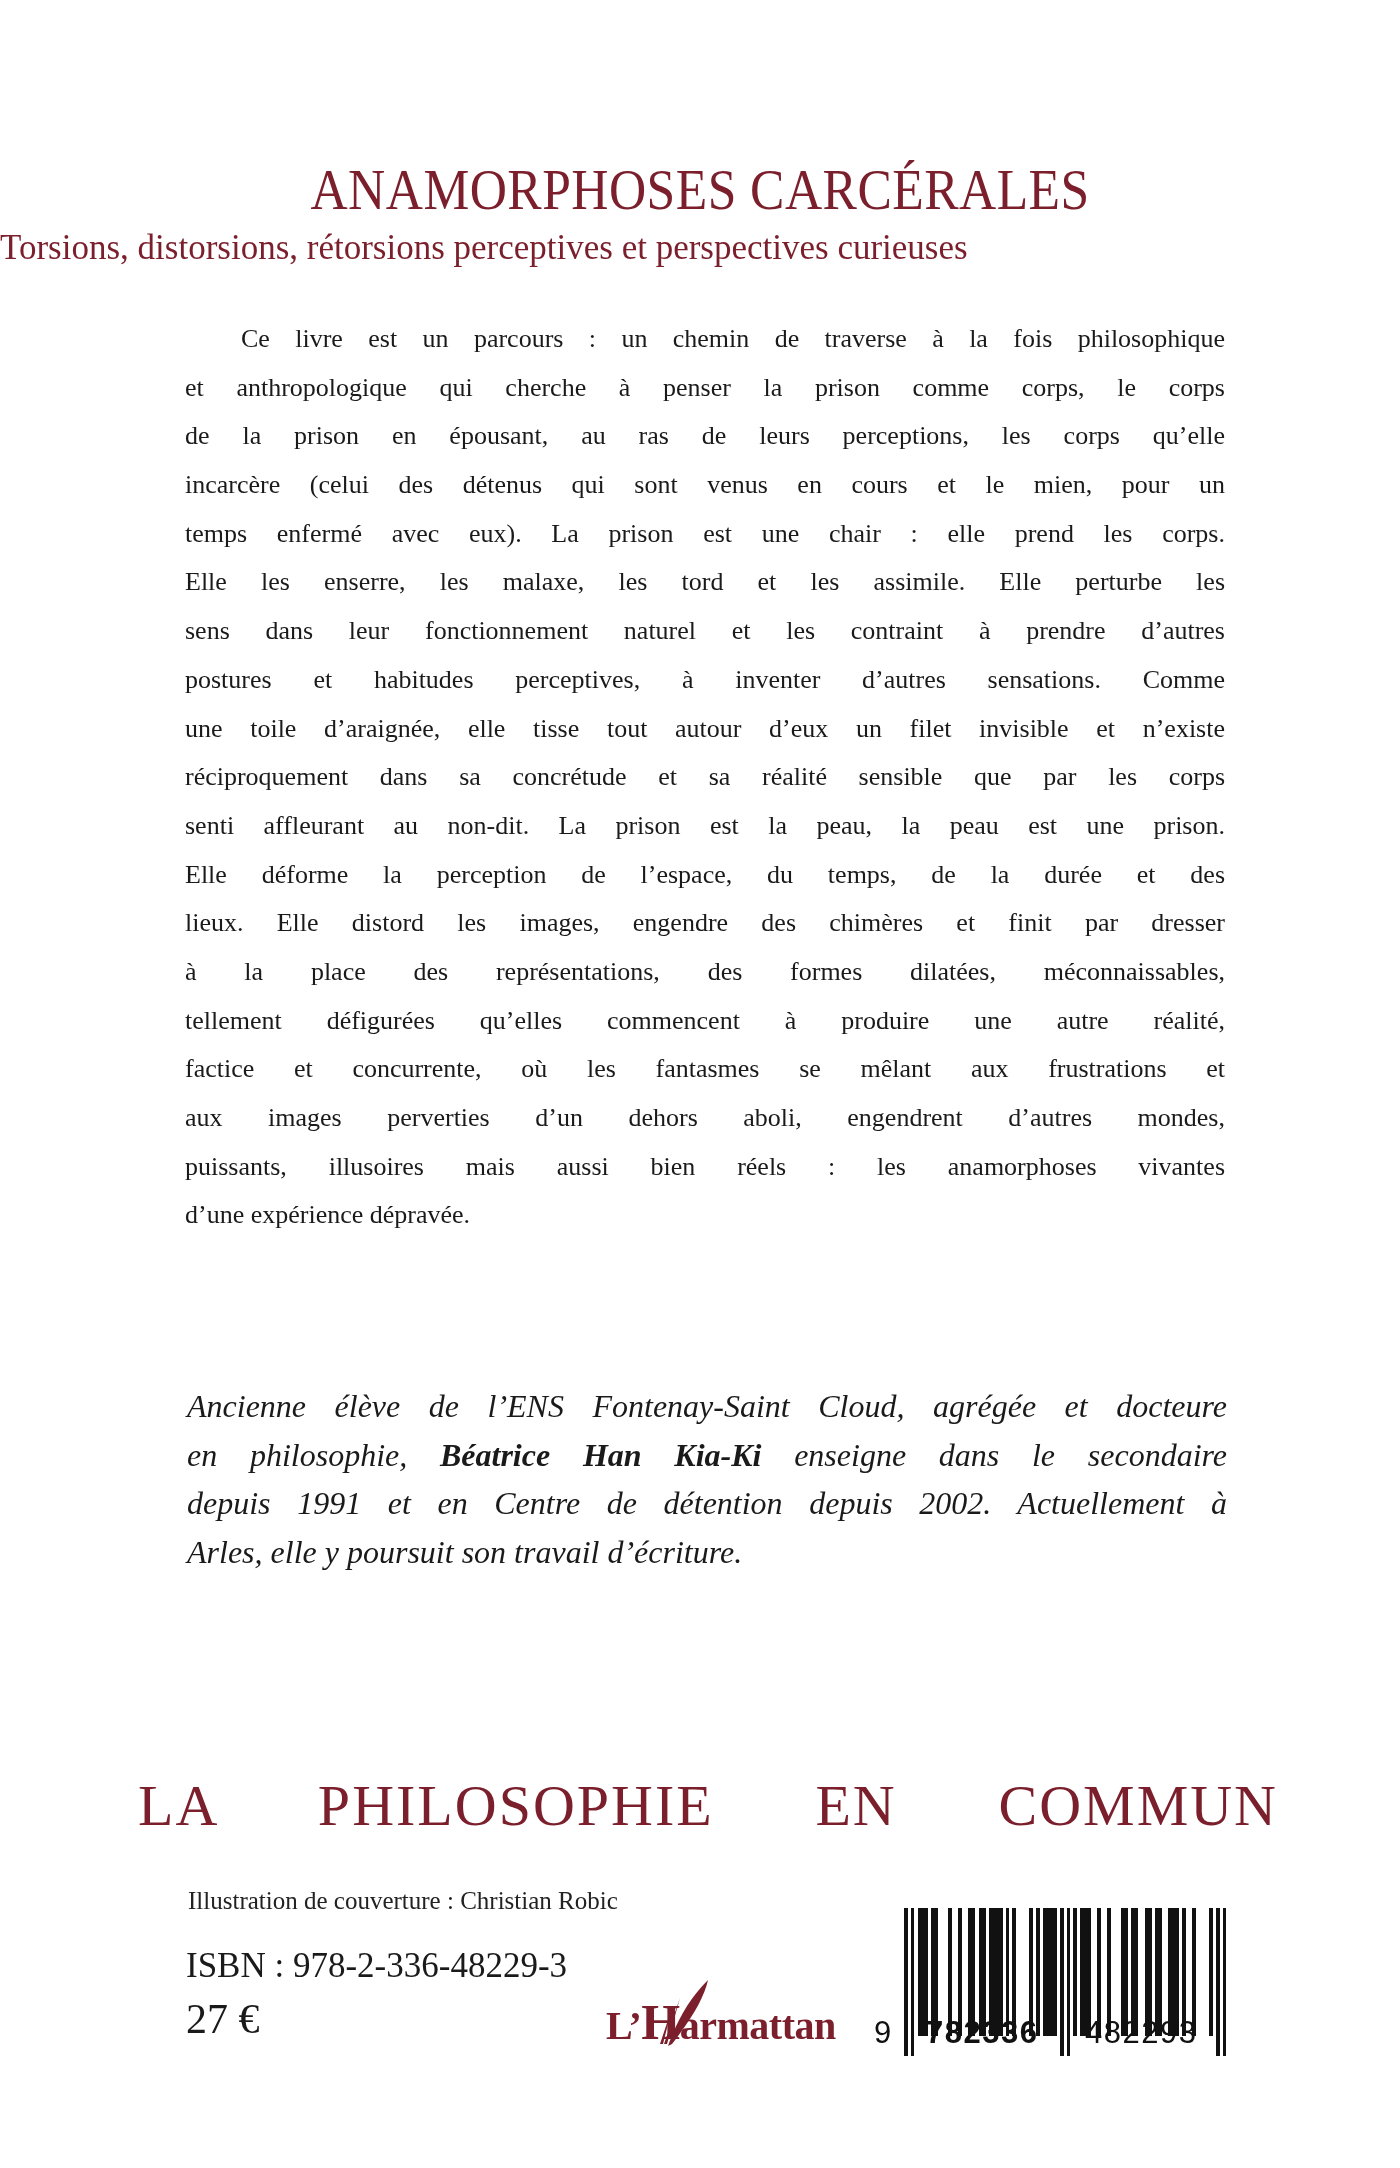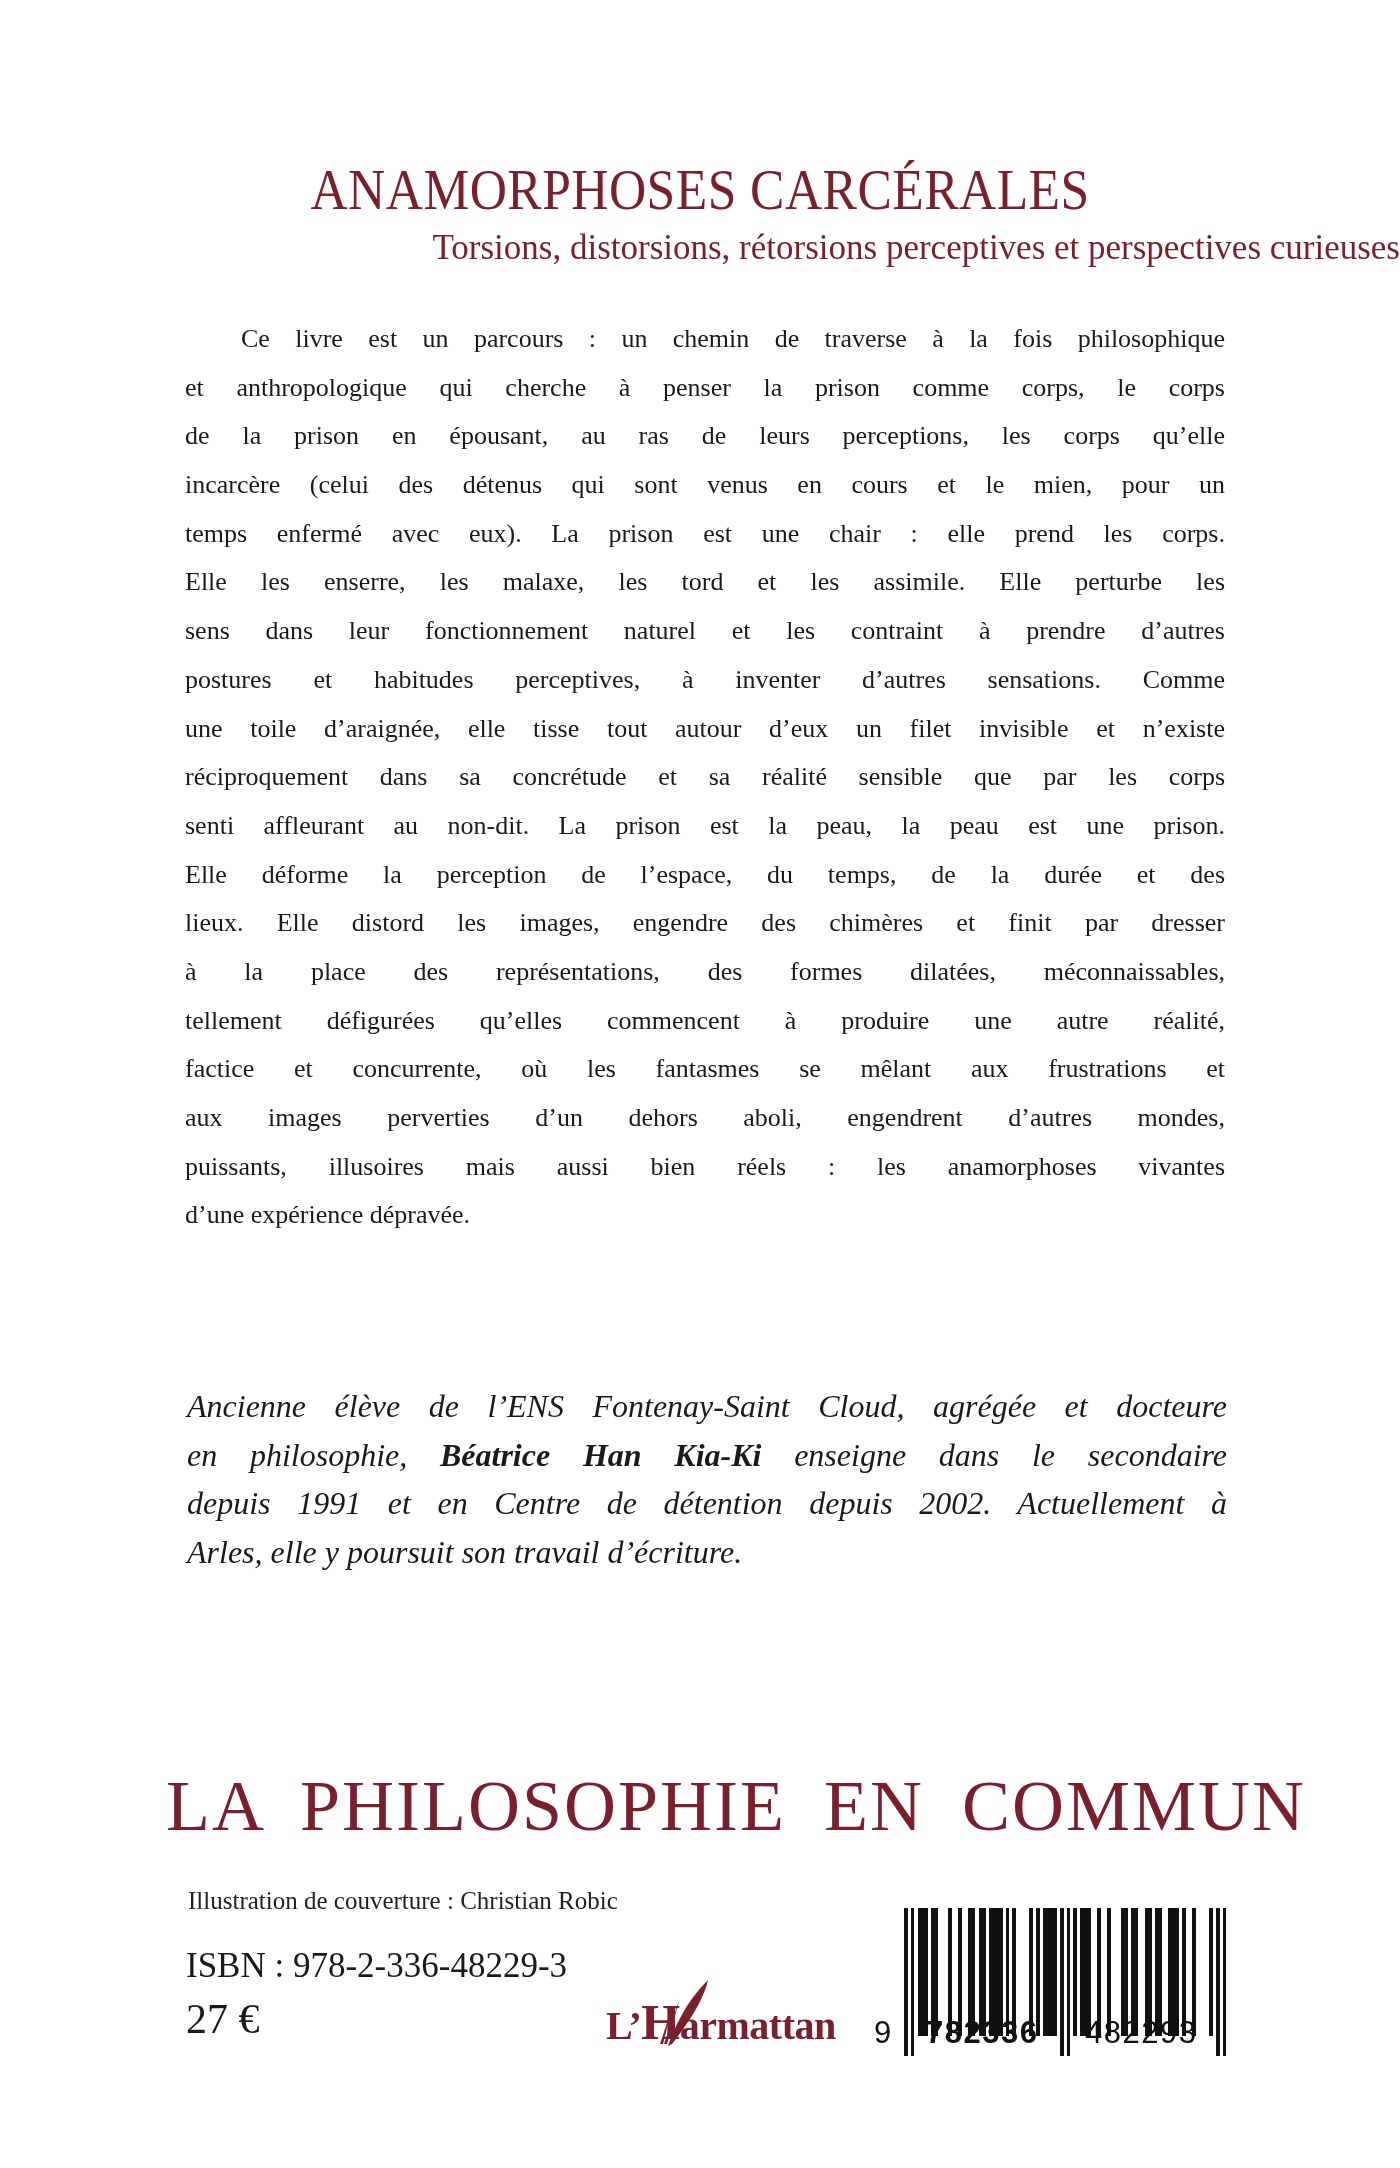--- a/index.html
+++ b/index.html
@@ -1,34 +1,34 @@
 <!DOCTYPE html>
 <html><head>
 <meta charset="utf-8">
 <style>
   html, body { margin:0; padding:0; background:#ffffff; }
   body { width:1400px; height:2168px; position:relative; overflow:hidden;
          font-family:"Liberation Serif","DejaVu Serif",serif; color:#1a1a1a; }
   .abs { position:absolute; }
   .title { left:0; width:1400px; top:160px; text-align:center; font-size:56px; line-height:60px;
            color:#7a1f2b; letter-spacing:0.5px; transform:scaleX(0.92); }
-  .subtitle { left:0; width:1400px; top:228px; text-align:right; font-size:35px; line-height:40px;
+  .subtitle { left:0; width:1400px; top:228px; text-align:left; font-size:35px; line-height:40px;
               color:#7a1f2b; }
   .body-wrap { left:185px; top:315px; width:1040px; }
   .body-line { font-size:26px; line-height:48.7px; height:48.7px; white-space:nowrap;
                text-align:justify; text-align-last:justify; overflow:visible; }
   .body-line.first { text-indent:56px; }
   .body-line.last { text-align-last:left; }
   .bio-wrap { left:187px; top:1382px; width:1040px; }
   .bio-line { font-size:32px; line-height:48.7px; height:48.7px; font-style:italic; white-space:nowrap;
               text-align:justify; text-align-last:justify; }
   .bio-line.last { text-align-last:left; }
   .bio-line b { font-weight:bold; }
-  .series { left:138px; top:1776px; width:1140px; font-size:72px; line-height:60px; color:#7a1f2b;
-            text-align:justify; text-align-last:justify; letter-spacing:2px; white-space:nowrap;margin-left:28px; }
+  .series { left:138px; top:1776px; width:1140px; font-size:58px; line-height:60px; color:#7a1f2b;
+            text-align:justify; text-align-last:justify; letter-spacing:2px; white-space:nowrap; }
   .credit { left:188px; top:1886px; font-size:25px; line-height:30px; color:#222;text-align:center; }
   .isbn { left:186px; top:1946px; font-size:35px; line-height:40px; color:#1a1a1a; }
   .price { left:186px; top:1996px; font-size:42px; line-height:46px; color:#1a1a1a; }
   .logo { left:606px; top:1992px; width:210px; height:60px; }
   .logo-text { position:absolute; left:0; bottom:4px; font-size:40px; line-height:44px; color:#7a1f2b;
                white-space:nowrap; letter-spacing:-0.5px;font-weight:bold; }
   .logo-text .big { font-size:50px; }
   .feather { position:absolute; left:40px; top:-14px; }
   .barcode { left:870px; top:1890px; width:370px; height:160px; }
   .bars { position:absolute; left:34px; top:18px; height:140px; width:322px; }

